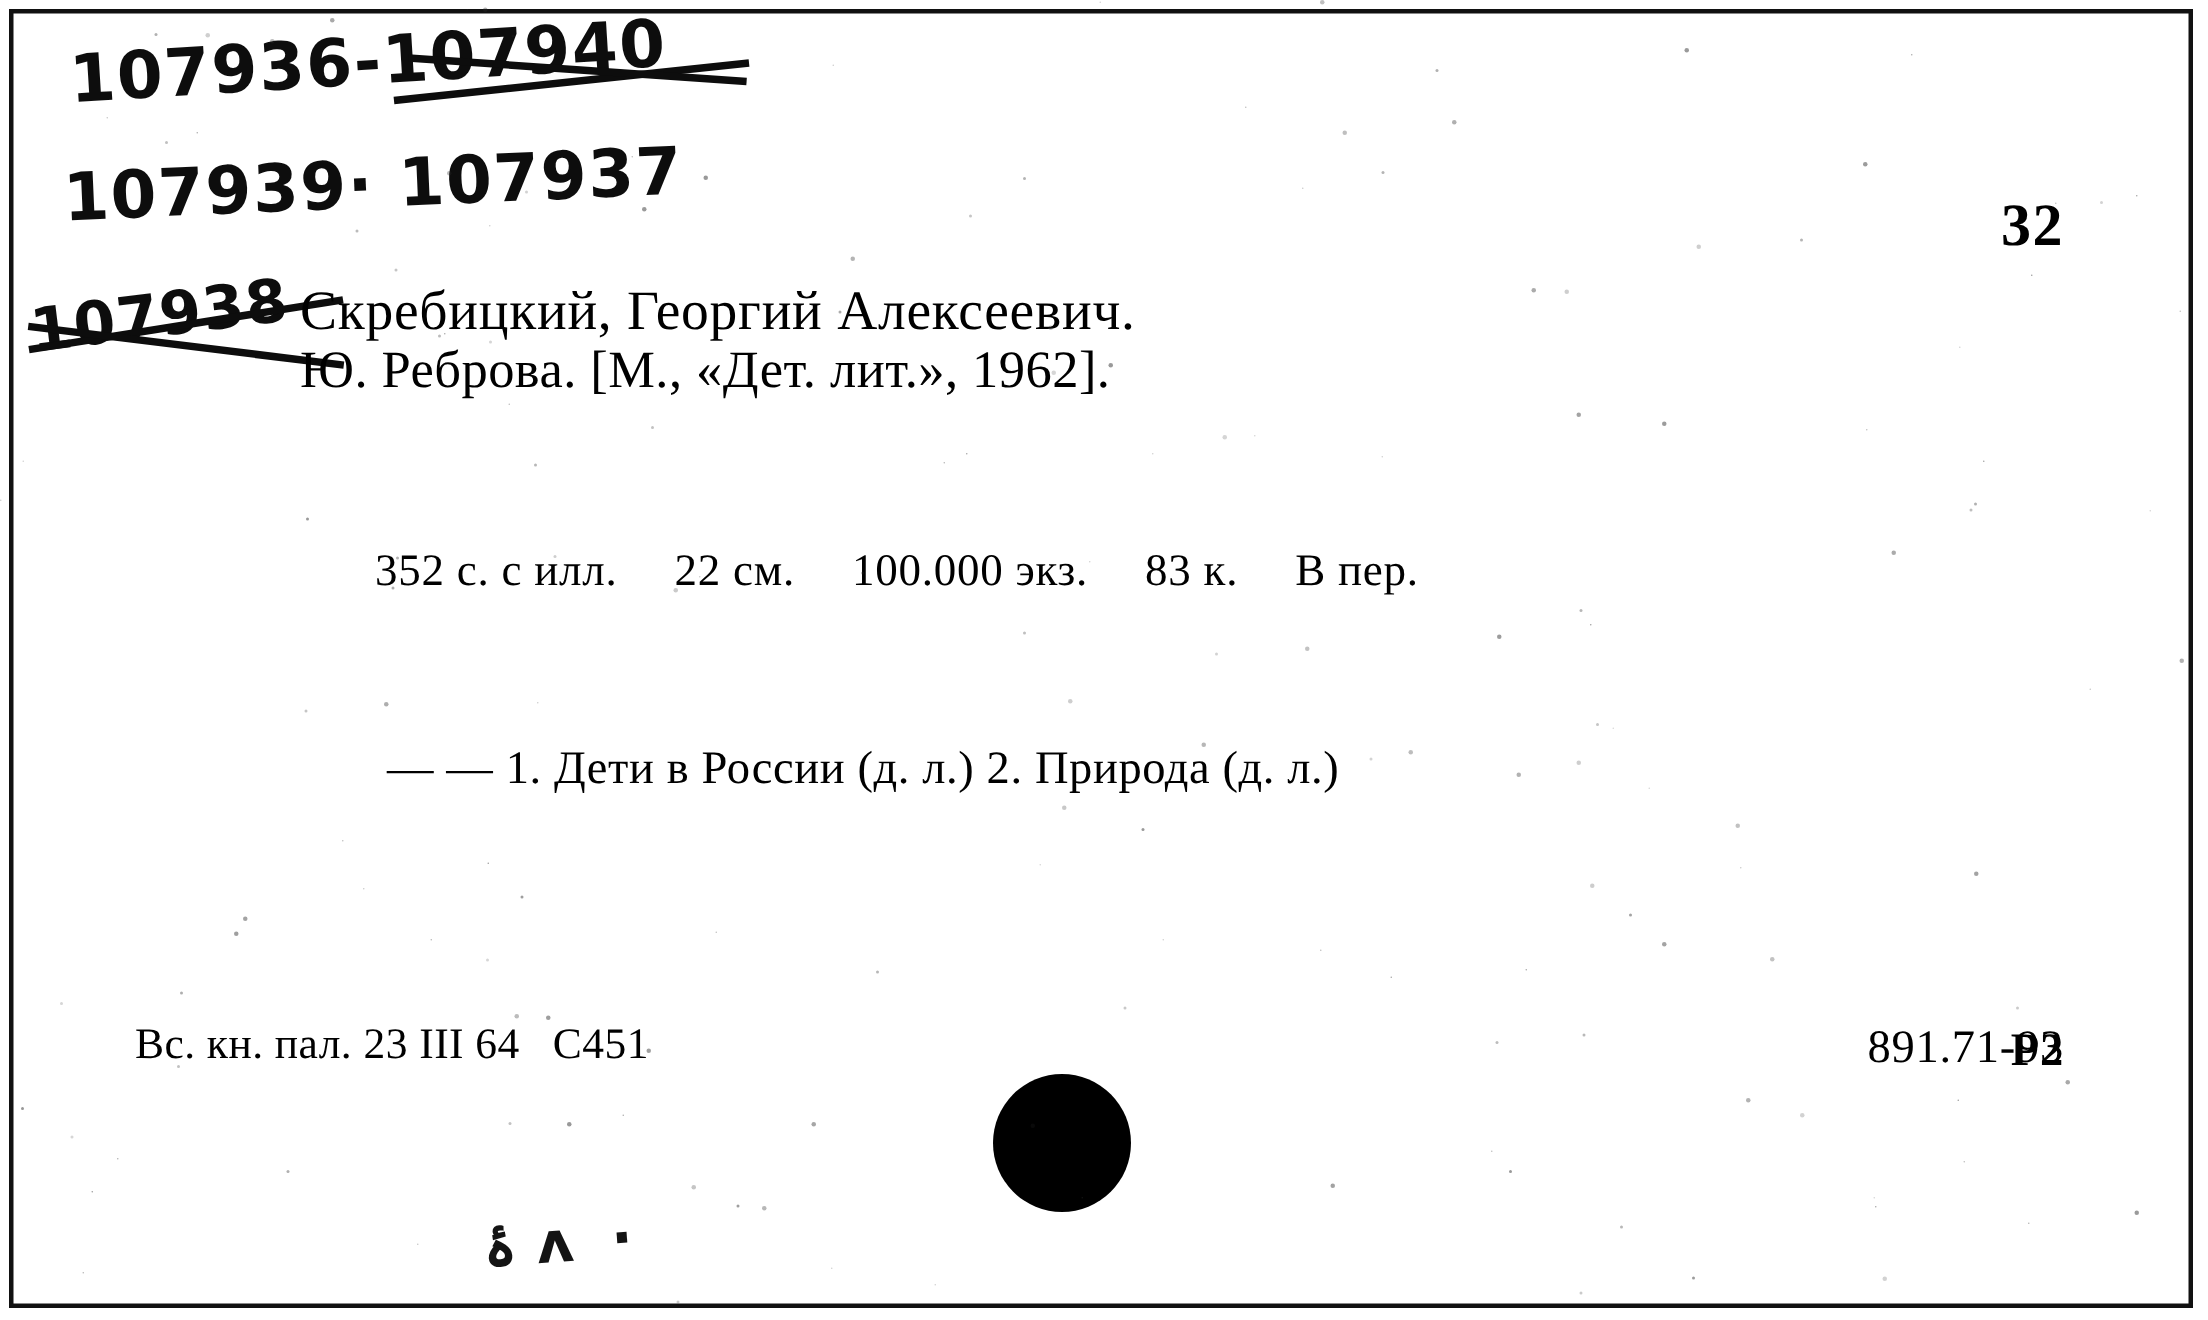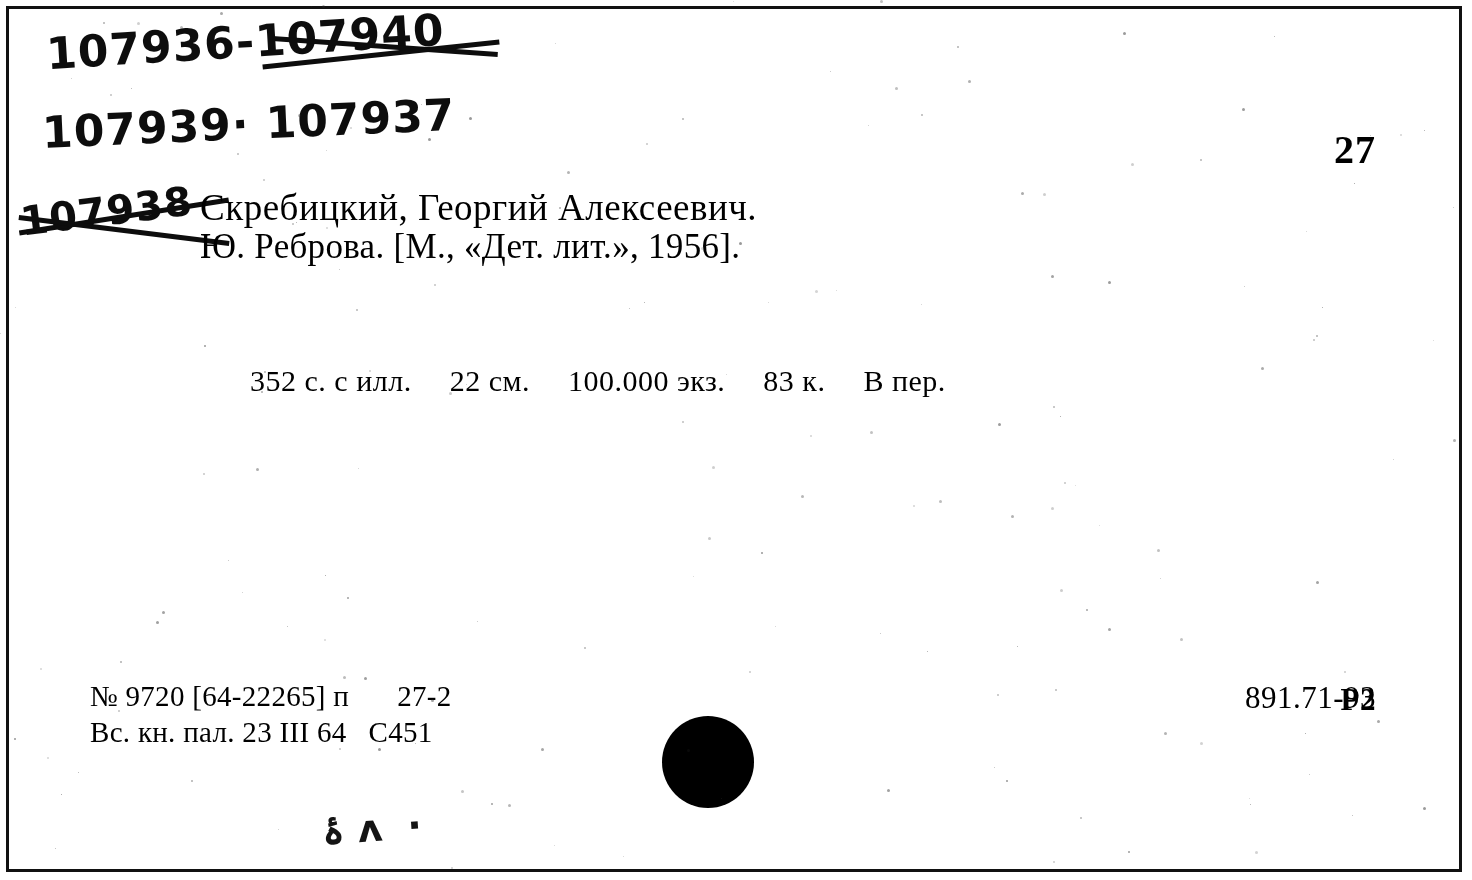--- a/index.html
+++ b/index.html
@@ -169,44 +169,42 @@
   <div class="hand" id="hand1">107936-107940</div>
   <div class="strike" id="strike1"></div>
   <div class="strike" id="strike2"></div>
 
   <div class="hand" id="hand2">107939·  107937</div>
 
   <div class="hand" id="hand3">107938</div>
   <div class="strike" id="strike3"></div>
   <div class="strike" id="strike4"></div>
 
-  <div class="page-num">27</div>
+  <div class="page-num">32</div>
 
   <div class="author">Скребицкий, Георгий Алексеевич.</div>
 
   <div class="title-block">
-    <span class="l3">Ю. Реброва.     [М., «Дет. лит.», 1956].</span>
+    <span class="l3">Ю. Реброва.     [М., «Дет. лит.», 1962].</span>
   </div>
 
   <div class="phys">
     <span>352 с. с илл.</span>
     <span>22 см.</span>
     <span>100.000 экз.</span>
     <span>83 к.</span>
     <span>В пер.</span>
   </div>
 
+  <div class="tracings">— — 1. Дети в России (д. л.) 2. Природа (д. л.)</div>
 
   <div class="class-top">891.71-93</div>
   <div class="class-bottom">Р2</div>
 
   <div class="footer">
-    <div>
-      <span>№ 9720 [64-22265] п</span><span class="gap"></span><span>27-2</span>
-    </div>
     <div>
       <span>Вс. кн. пал. 23 III 64</span><span class="gap-sm"></span><span>С451</span>
     </div>
   </div>
 
   <div class="dot-stamp"></div>
 
   <div id="scribble">ۂ  ᴧ ·</div>
 
   <div class="speckles" id="speckles">

